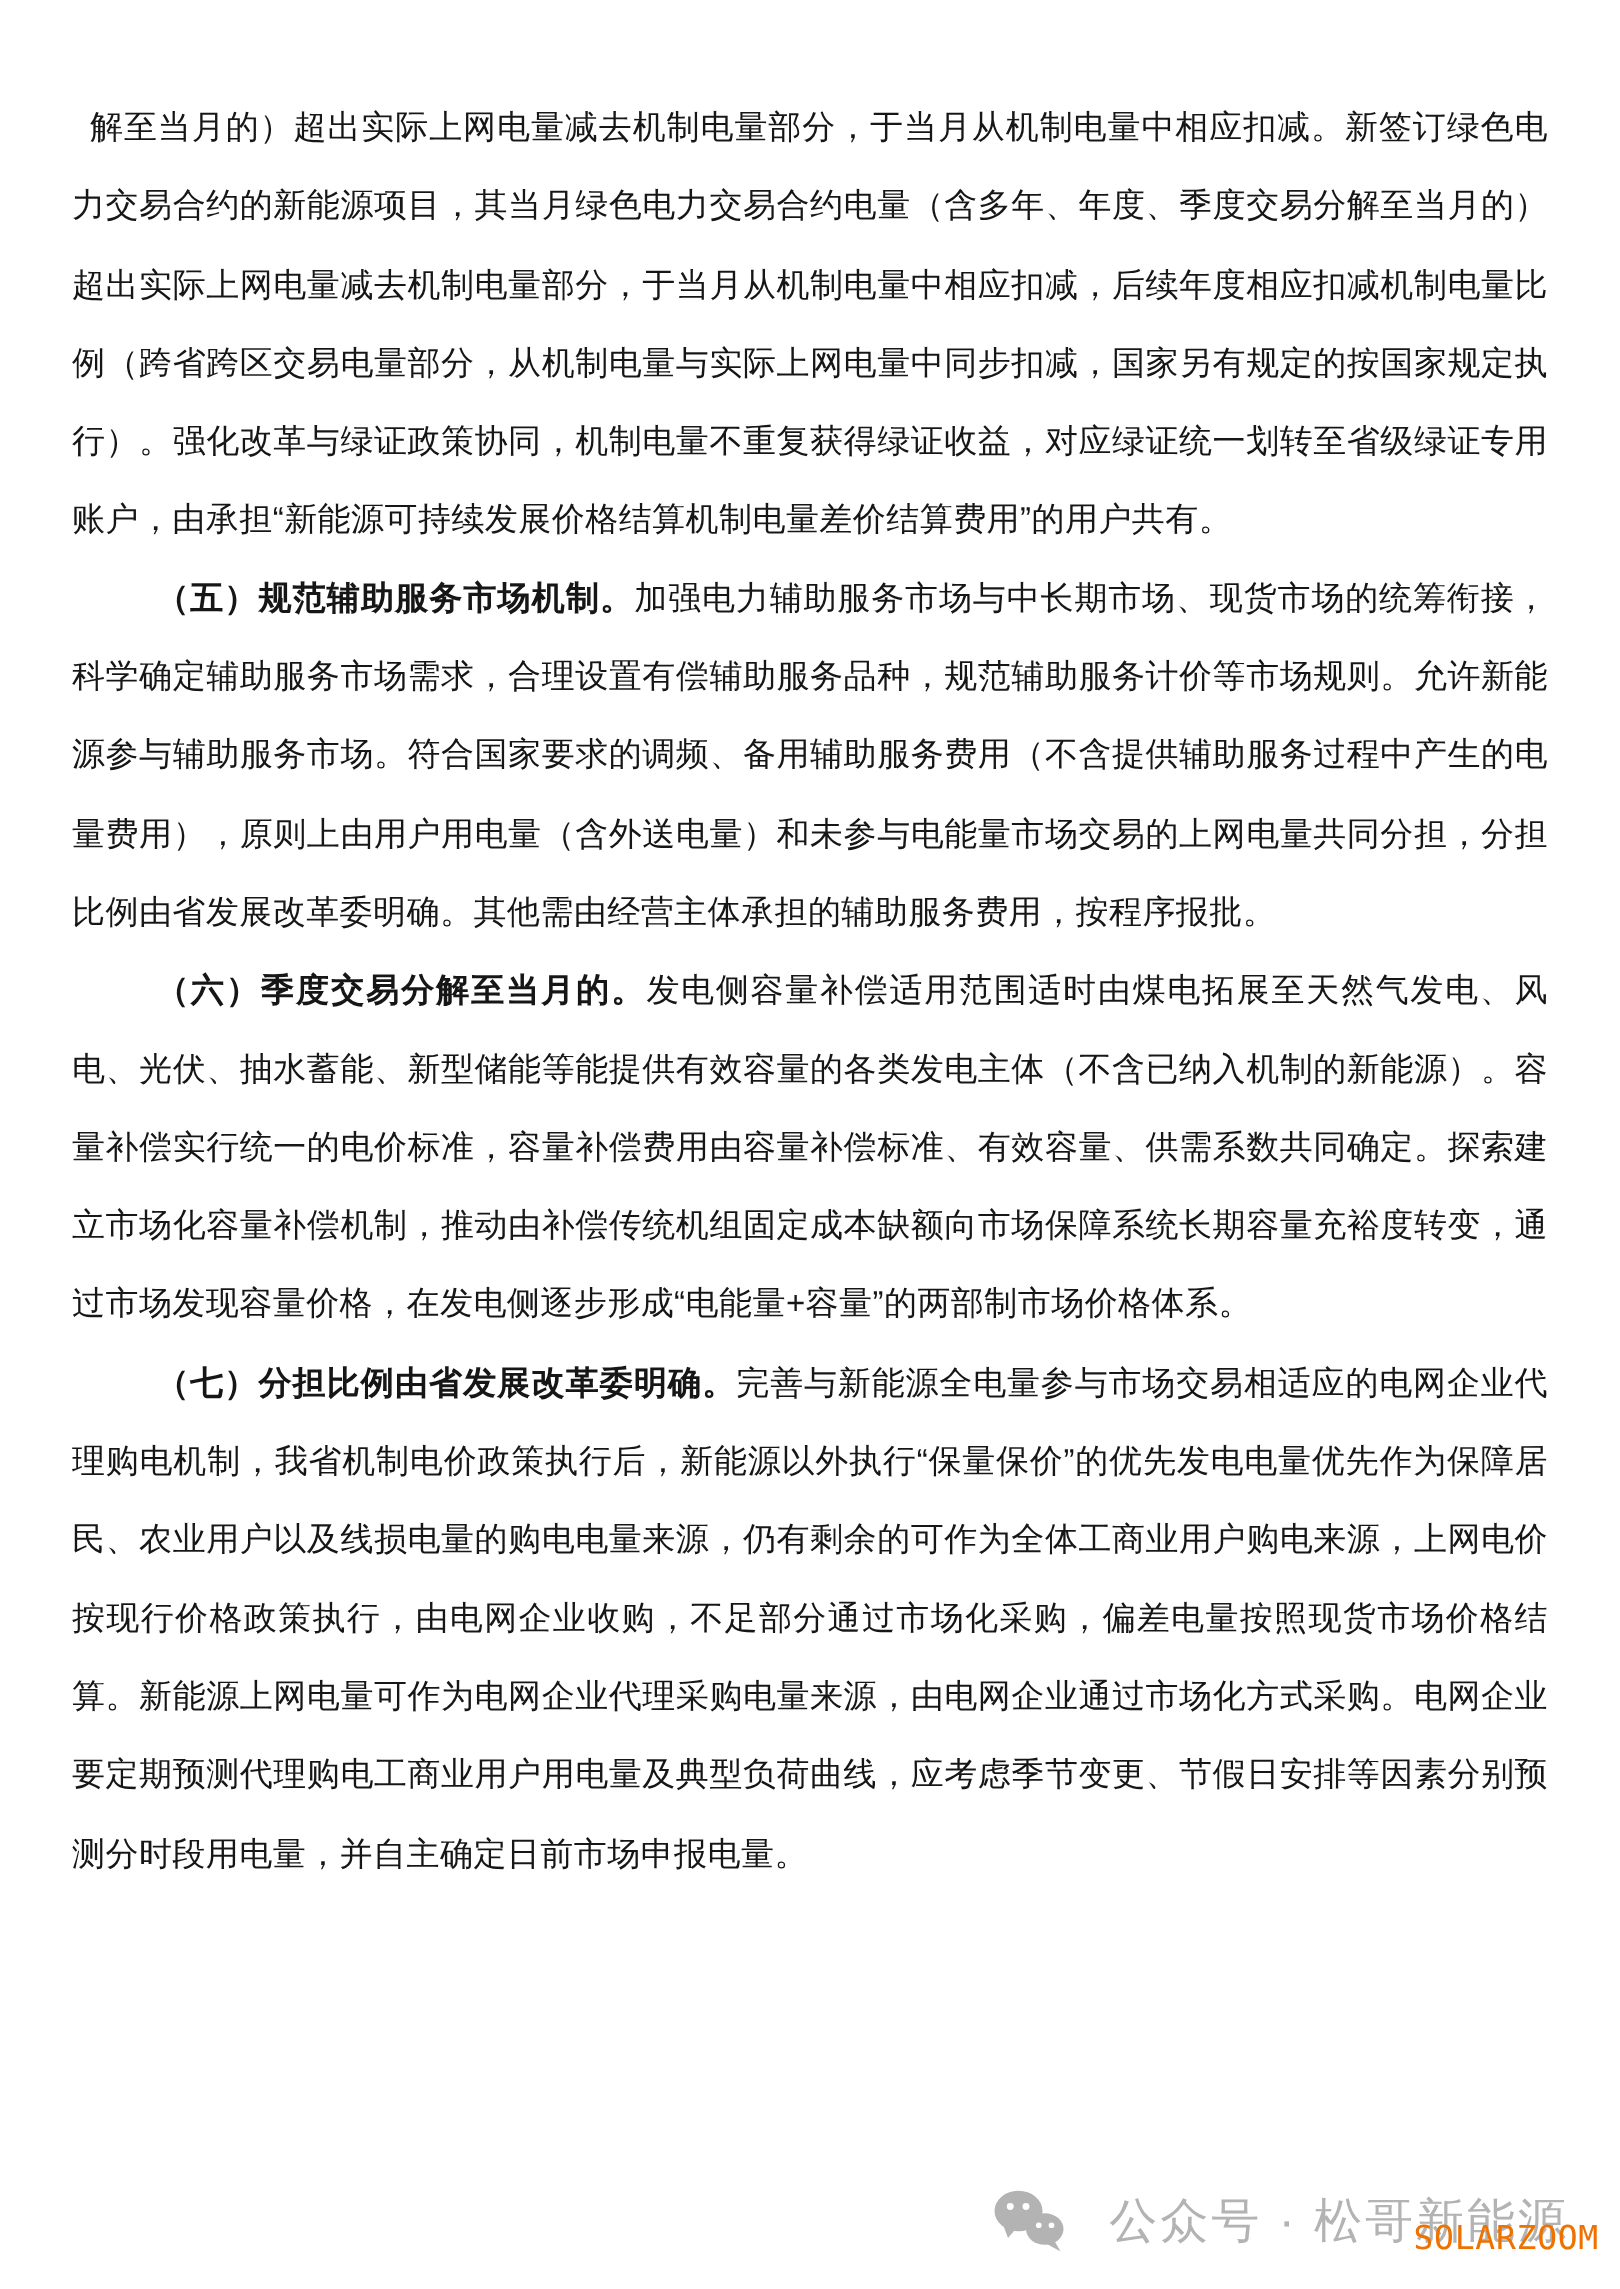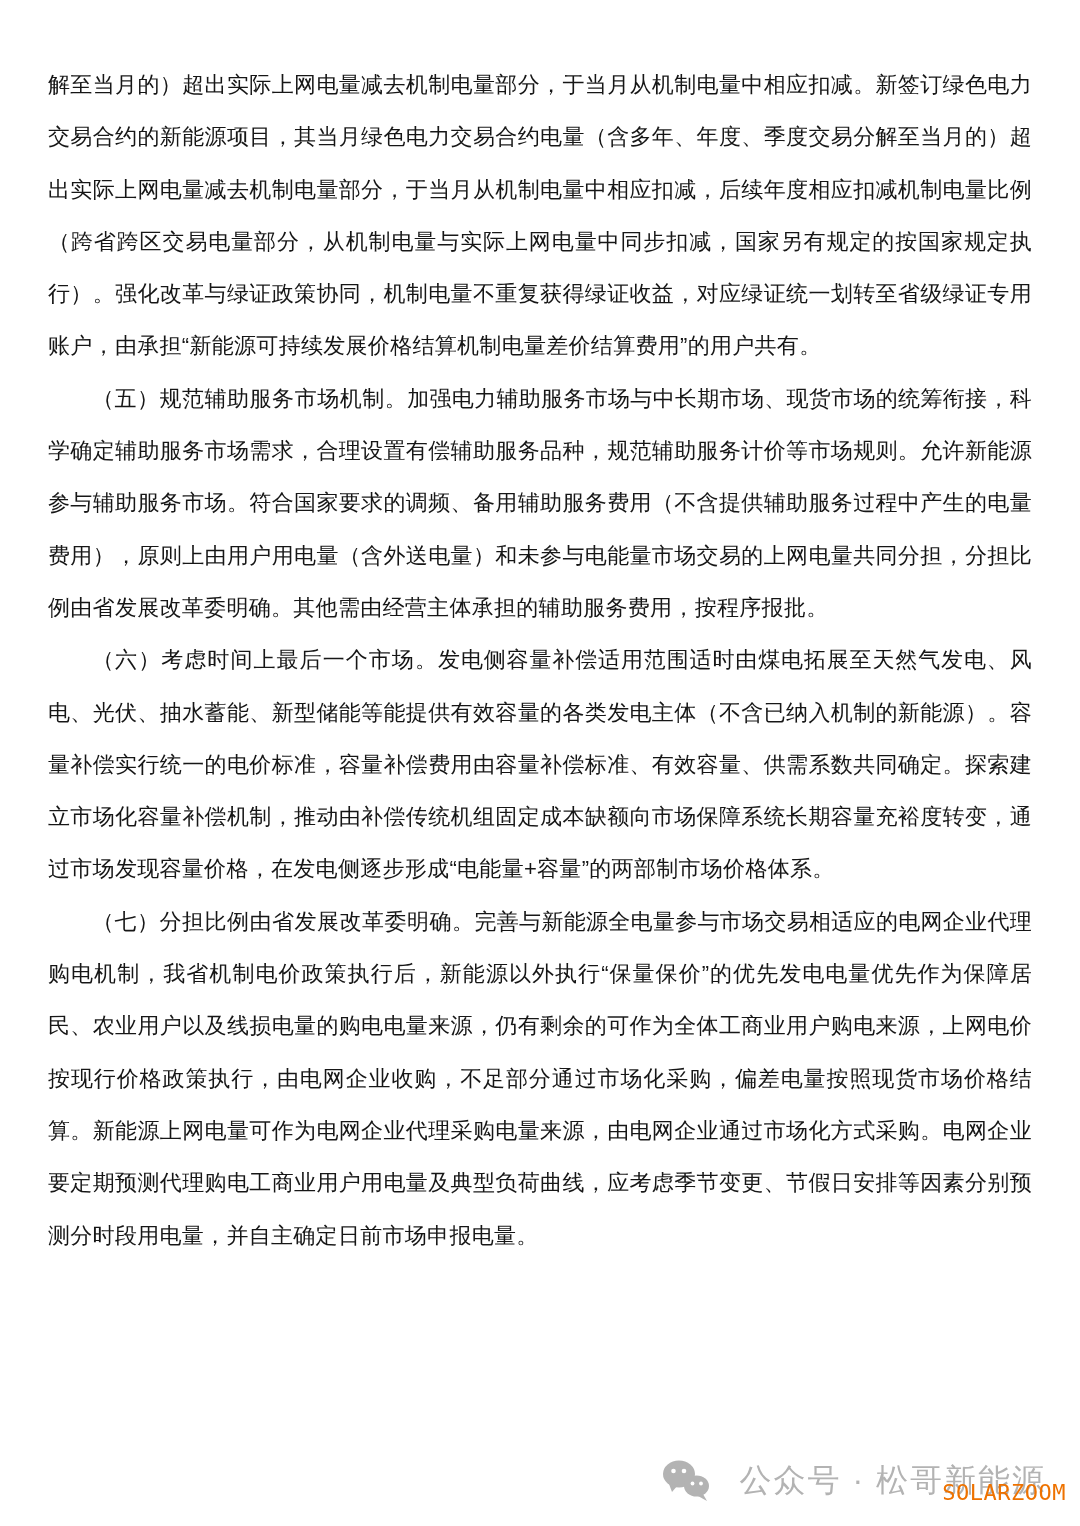--- a/index.html
+++ b/index.html
@@ -26,22 +26,23 @@
     letter-spacing: 0.3px;
   }
   .para {
     margin: 0;
     padding: 0;
   }
   .para.indent {
     text-indent: 2em;
   }
   .para b {
-    font-weight: 400;
+    font-weight: 700;
     letter-spacing: 0.5px;
+    margin-left: 12px;
   }
   .footer {
     position: absolute;
     top: 1452px;
     right: 34px;
     height: 58px;
     display: flex;
     align-items: center;
     gap: 28px;
   }
@@ -67,21 +68,21 @@
     letter-spacing: 0.5px;
     white-space: nowrap;
   }
 </style>
 </head>
 <body>
 
 <div class="doc-body">
   <p class="para"><b></b><span>解至当月的）超出实际上网电量减去机制电量部分，于当月从机制电量中相应扣减。新签订绿色电力交易合约的新能源项目，其当月绿色电力交易合约电量（含多年、年度、季度交易分解至当月的）超出实际上网电量减去机制电量部分，于当月从机制电量中相应扣减，后续年度相应扣减机制电量比例（跨省跨区交易电量部分，从机制电量与实际上网电量中同步扣减，国家另有规定的按国家规定执行）。强化改革与绿证政策协同，机制电量不重复获得绿证收益，对应绿证统一划转至省级绿证专用账户，由承担“新能源可持续发展价格结算机制电量差价结算费用”的用户共有。</span></p>
   <p class="para indent"><b>（五）规范辅助服务市场机制。</b><span>加强电力辅助服务市场与中长期市场、现货市场的统筹衔接，科学确定辅助服务市场需求，合理设置有偿辅助服务品种，规范辅助服务计价等市场规则。允许新能源参与辅助服务市场。符合国家要求的调频、备用辅助服务费用（不含提供辅助服务过程中产生的电量费用），原则上由用户用电量（含外送电量）和未参与电能量市场交易的上网电量共同分担，分担比例由省发展改革委明确。其他需由经营主体承担的辅助服务费用，按程序报批。</span></p>
-  <p class="para indent"><b>（六）考虑时间上最后一个市场。</b><span>发电侧容量补偿适用范围适时由煤电拓展至天然气发电、风电、光伏、抽水蓄能、新型储能等能提供有效容量的各类发电主体（不含已纳入机制的新能源）。容量补偿实行统一的电价标准，容量补偿费用由容量补偿标准、有效容量、供需系数共同确定。探索建立市场化容量补偿机制，推动由补偿传统机组固定成本缺额向市场保障系统长期容量充裕度转变，通过市场发现容量价格，在发电侧逐步形成“电能量+容量”的两部制市场价格体系。</span></p>
+  <p class="para indent"><b>（六）季度交易分解至当月的。</b><span>发电侧容量补偿适用范围适时由煤电拓展至天然气发电、风电、光伏、抽水蓄能、新型储能等能提供有效容量的各类发电主体（不含已纳入机制的新能源）。容量补偿实行统一的电价标准，容量补偿费用由容量补偿标准、有效容量、供需系数共同确定。探索建立市场化容量补偿机制，推动由补偿传统机组固定成本缺额向市场保障系统长期容量充裕度转变，通过市场发现容量价格，在发电侧逐步形成“电能量+容量”的两部制市场价格体系。</span></p>
   <p class="para indent"><b>（七）分担比例由省发展改革委明确。</b><span>完善与新能源全电量参与市场交易相适应的电网企业代理购电机制，我省机制电价政策执行后，新能源以外执行“保量保价”的优先发电电量优先作为保障居民、农业用户以及线损电量的购电电量来源，仍有剩余的可作为全体工商业用户购电来源，上网电价按现行价格政策执行，由电网企业收购，不足部分通过市场化采购，偏差电量按照现货市场价格结算。新能源上网电量可作为电网企业代理采购电量来源，由电网企业通过市场化方式采购。电网企业要定期预测代理购电工商业用户用电量及典型负荷曲线，应考虑季节变更、节假日安排等因素分别预测分时段用电量，并自主确定日前市场申报电量。</span></p>
 </div>
 
 <div class="footer">
   <span class="wechat-icon-box">
     <svg width="50" height="44" viewBox="0 0 50 44" xmlns="http://www.w3.org/2000/svg">
       <ellipse cx="17" cy="15" rx="16" ry="13.5" fill="#b3b3b3"></ellipse>
       <polygon points="7,25 10,33 16,26" fill="#b3b3b3"></polygon>
       <circle cx="11.5" cy="12" r="2.3" fill="#ffffff"></circle>
       <circle cx="22" cy="12" r="2.3" fill="#ffffff"></circle>

